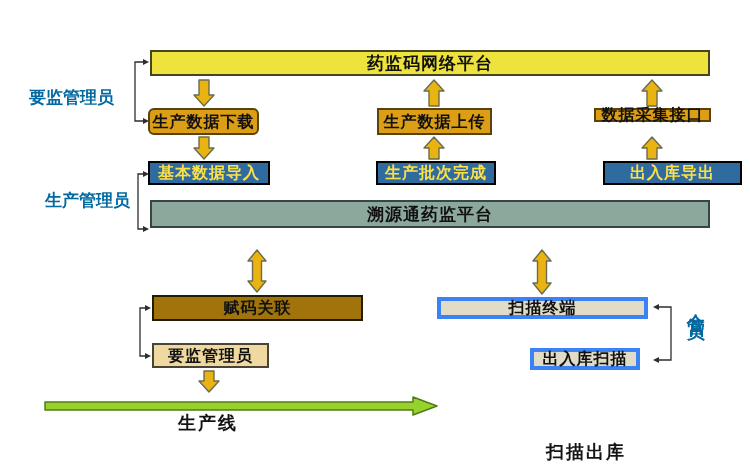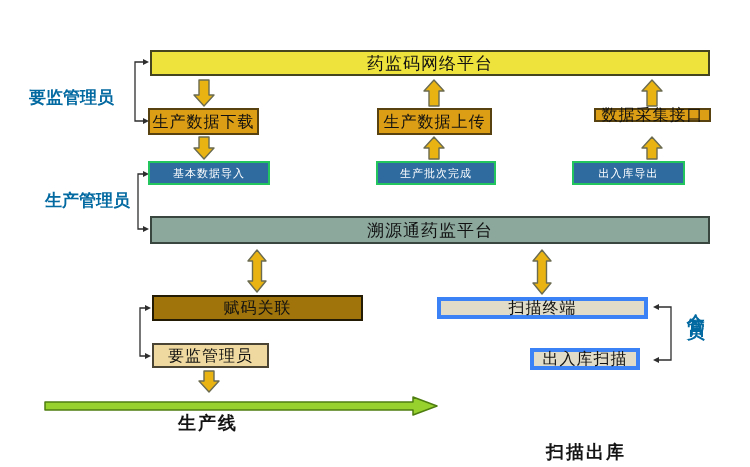--- a/index.html
+++ b/index.html
@@ -3,35 +3,35 @@
 <meta charset="utf-8">
 <style>
   html,body{margin:0;padding:0;background:#ffffff;}
   .canvas{
     position:relative;width:750px;height:467px;background:#ffffff;overflow:hidden;
     font-family:"DejaVu Sans","Liberation Sans",sans-serif;
   }
   .lines{position:absolute;left:0;top:0;width:750px;height:467px;z-index:1;}
   .box{
     position:absolute;z-index:2;display:flex;align-items:center;justify-content:center;
-    font-weight:normal;color:#111;box-sizing:border-box;line-height:1;letter-spacing:1px;
+    font-weight:bold;color:#111;box-sizing:border-box;line-height:1;letter-spacing:1px;
   }
   .bar-network{left:150px;top:50px;width:560px;height:26px;background:#EEE33C;border:2px solid #45451f;font-size:17px;}
-  .bar-trace{left:150px;top:216px;width:560px;height:28px;background:#8CA89D;border:2px solid #39453f;font-size:17px;}
+  .bar-trace{left:150px;top:200px;width:560px;height:28px;background:#8CA89D;border:2px solid #39453f;font-size:17px;}
   .orange{background:#DC9E14;border:2px solid #584210;font-size:16px;}
-  .blue{background:#2F6B9F;border:2px solid #22c55e;color:#ffffff;font-size:11px;}
+  .blue{background:#2F6B9F;border:2px solid #000000;color:#fde047;font-size:16px;}
   .olive{left:152px;top:295px;width:211px;height:26px;background:#A0740B;border:2px solid #241b04;font-size:16px;}
   .tan{left:152px;top:343px;width:117px;height:25px;background:#EFD9A0;border:2px solid #4a4434;font-size:16px;}
   .beige{background:#E0DCC8;border:4px solid #3b82f6;font-size:16px;}
-  .b-download{left:148px;top:108px;width:111px;height:27px;}
+  .b-download{left:148px;top:108px;width:111px;height:27px;border-radius:6px;}
   .b-upload{left:377px;top:108px;width:115px;height:27px;}
   .b-collect{left:594px;top:108px;width:117px;height:14px;}
   .b-import{left:148px;top:161px;width:122px;height:24px;}
   .b-batchdone{left:376px;top:161px;width:120px;height:24px;}
-  .b-export{left:572px;top:161px;width:113px;height:24px;}
+  .b-export{left:603px;top:161px;width:139px;height:24px;}
   .b-scanterm{left:437px;top:297px;width:211px;height:22px;}
   .b-inoutscan{left:530px;top:348px;width:110px;height:22px;}
   .role{
     position:absolute;z-index:2;font-weight:bold;color:#0369a1;font-size:17px;
     line-height:1.1;letter-spacing:0;white-space:nowrap;text-align:center;
   }
   .r-regulator{left:29px;top:88px;}
   .r-prodmgr{left:45px;top:191px;}
   .r-operator{left:42px;top:324px;}
   .r-warehouse{

